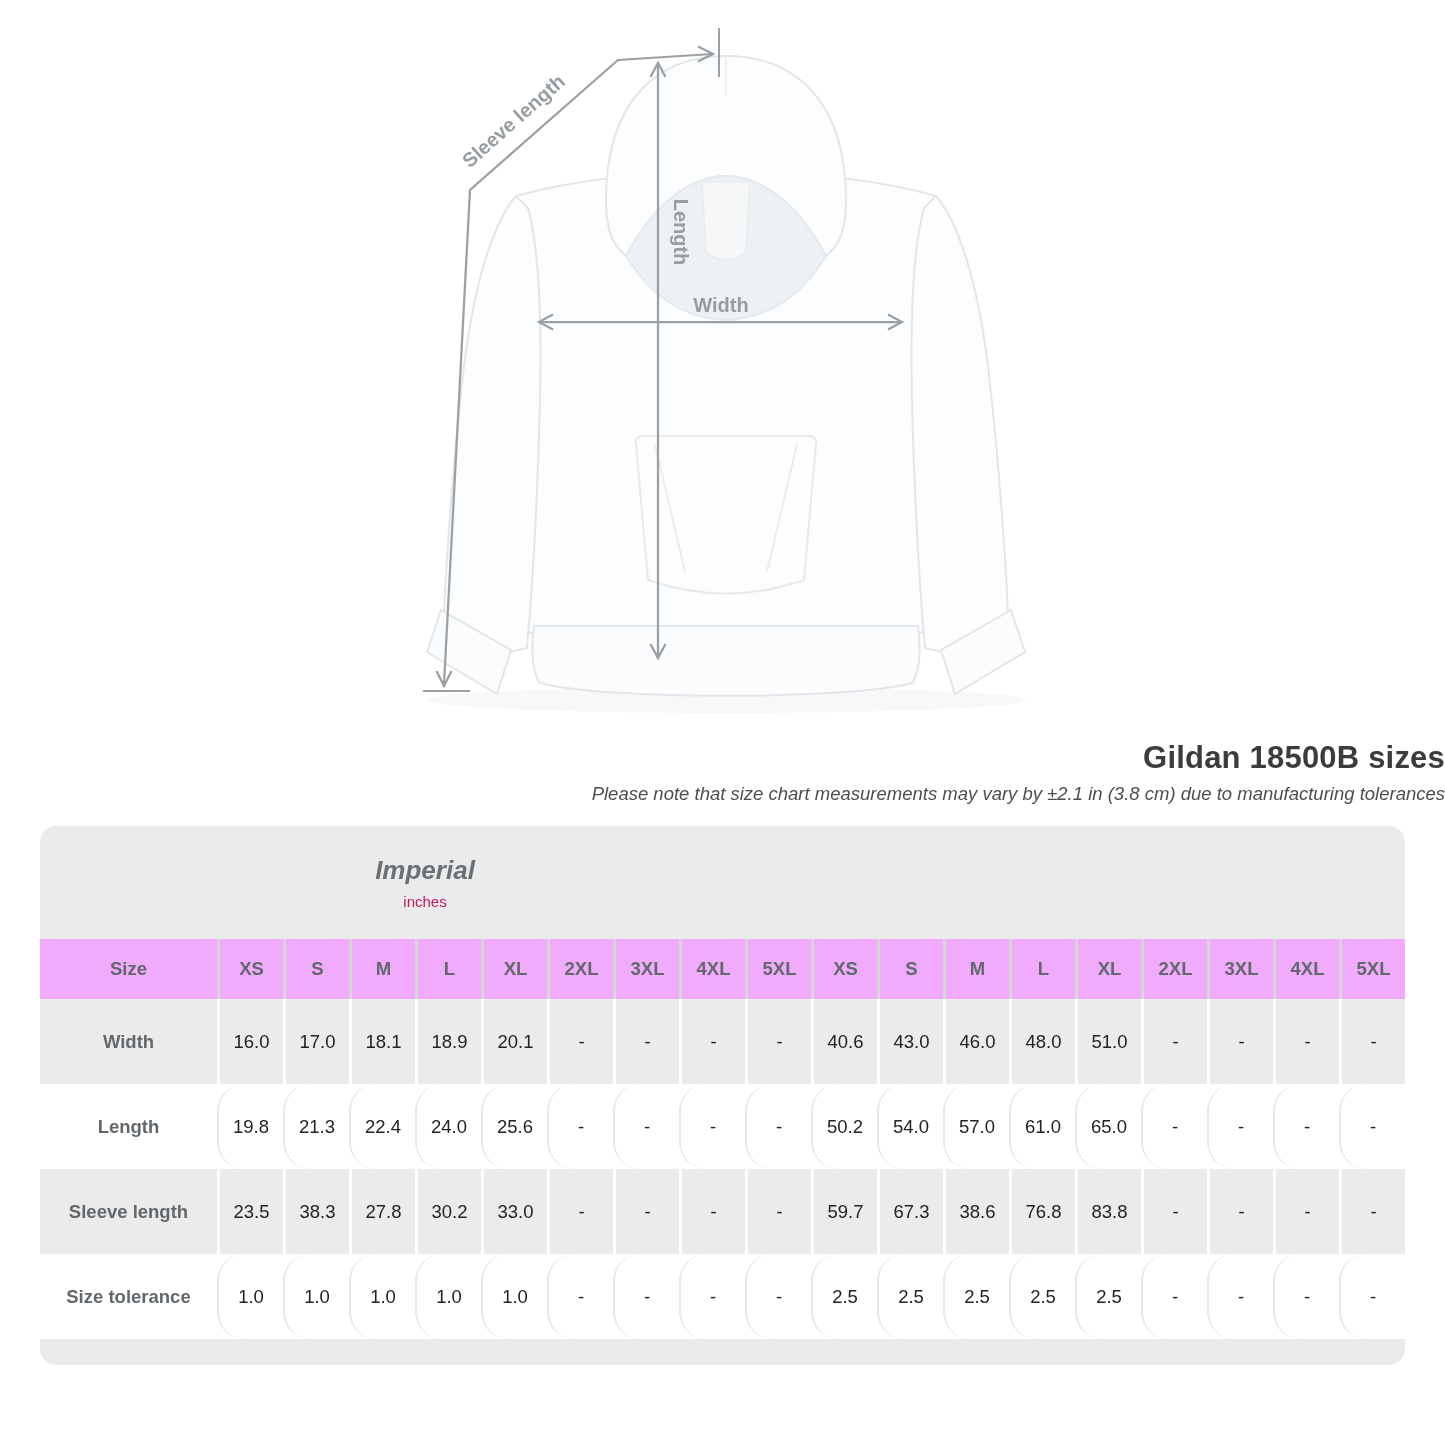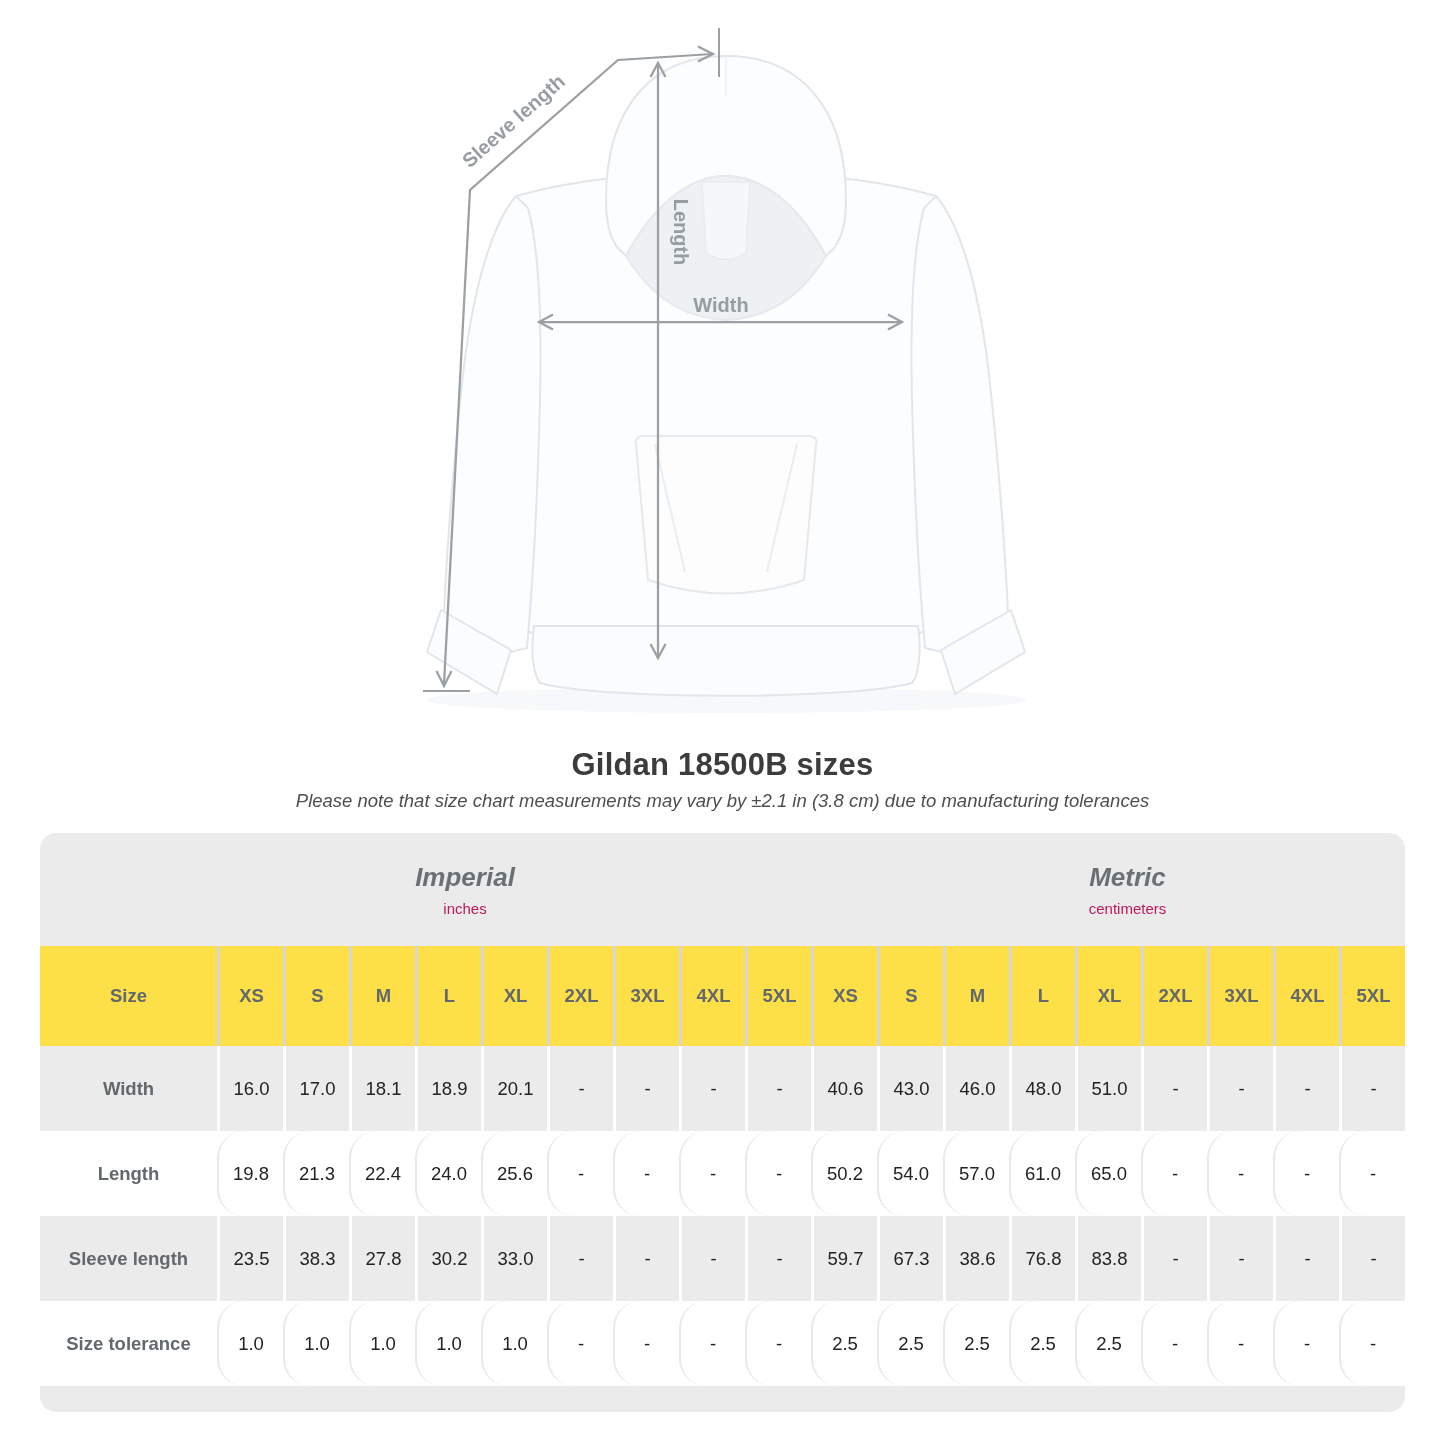--- a/index.html
+++ b/index.html
@@ -2,36 +2,36 @@
 <html><head>
 <meta charset="utf-8">
 <style>
   html,body{margin:0;padding:0;background:#fff;}
   .page{position:relative;width:1445px;height:1445px;background:#fff;overflow:hidden;
         font-family:"Liberation Sans",sans-serif;}
   .illustration{position:relative;width:1445px;height:740px;}
   .illustration svg{position:absolute;left:0;top:0;}
   svg text{font-family:"Liberation Sans",sans-serif;font-weight:bold;fill:#979da1;}
 
-  .caption{text-align:center;margin-top:7px;}
+  .caption{text-align:right;margin-top:0;}
   .caption h1{margin:0;font-size:31px;font-weight:bold;color:#3c3c3c;letter-spacing:.2px;}
   .caption p{margin:7px 0 0 0;font-size:18.5px;font-style:italic;color:#4e4e4e;}
 
   .size-table{width:1365px;margin:21px auto 0 auto;}
   .unit-band{display:grid;grid-template-columns:770px 1fr;background:#ebebeb;
-             border-radius:16px 16px 0 0;height:113px;padding-left:40px;}
+             border-radius:16px 16px 0 0;height:113px;}
   .unit{display:flex;flex-direction:column;align-items:center;justify-content:center;gap:7px;}
   .unit-title{font-size:26px;font-weight:bold;font-style:italic;color:#697176;}
   .unit-sub{font-size:15px;color:#be185d;}
 
   .trow{display:grid;grid-template-columns:177px repeat(18,1fr);height:85px;}
   .c{display:flex;align-items:center;justify-content:center;
      font-size:18.5px;color:#212326;box-sizing:border-box;}
   .lbl,.thead .c{font-weight:bold;color:#62686c;}
-  .thead{height:100px;background:#fde047;}
+  .thead{height:60px;background:#f0abfc;}
   .thead .c:not(:first-child){border-left:3px solid #d6d6d6;}
   .trow.gray{background:#ebebeb;}
   .trow.gray .c:not(:first-child){border-left:3px solid #fff;}
   .trow.white{background:#fff;}
   .trow.white .c:not(:first-child){border-left:2px solid #e9e9e9;border-radius:27px;}
   .tfoot{height:26px;background:#ebebeb;border-radius:0 0 16px 16px;}
 </style>
 </head>
 <body>
 
@@ -102,24 +102,20 @@
     <h1>Gildan 18500B sizes</h1>
     <p>Please note that size chart measurements may vary by ±2.1 in (3.8 cm) due to manufacturing tolerances</p>
   </div>
 
   <div class="size-table">
 
     <div class="unit-band">
       <div class="unit">
         <div class="unit-title">Imperial</div>
         <div class="unit-sub">inches</div>
-      </div>
-      <div class="unit">
-        <div class="unit-title">Metric</div>
-        <div class="unit-sub">centimeters</div>
       </div>
     </div>
 
     <div class="trow thead">
       <div class="c lbl">Size</div>
       <div class="c">XS</div>
       <div class="c">S</div>
       <div class="c">M</div>
       <div class="c">L</div>
       <div class="c">XL</div>

